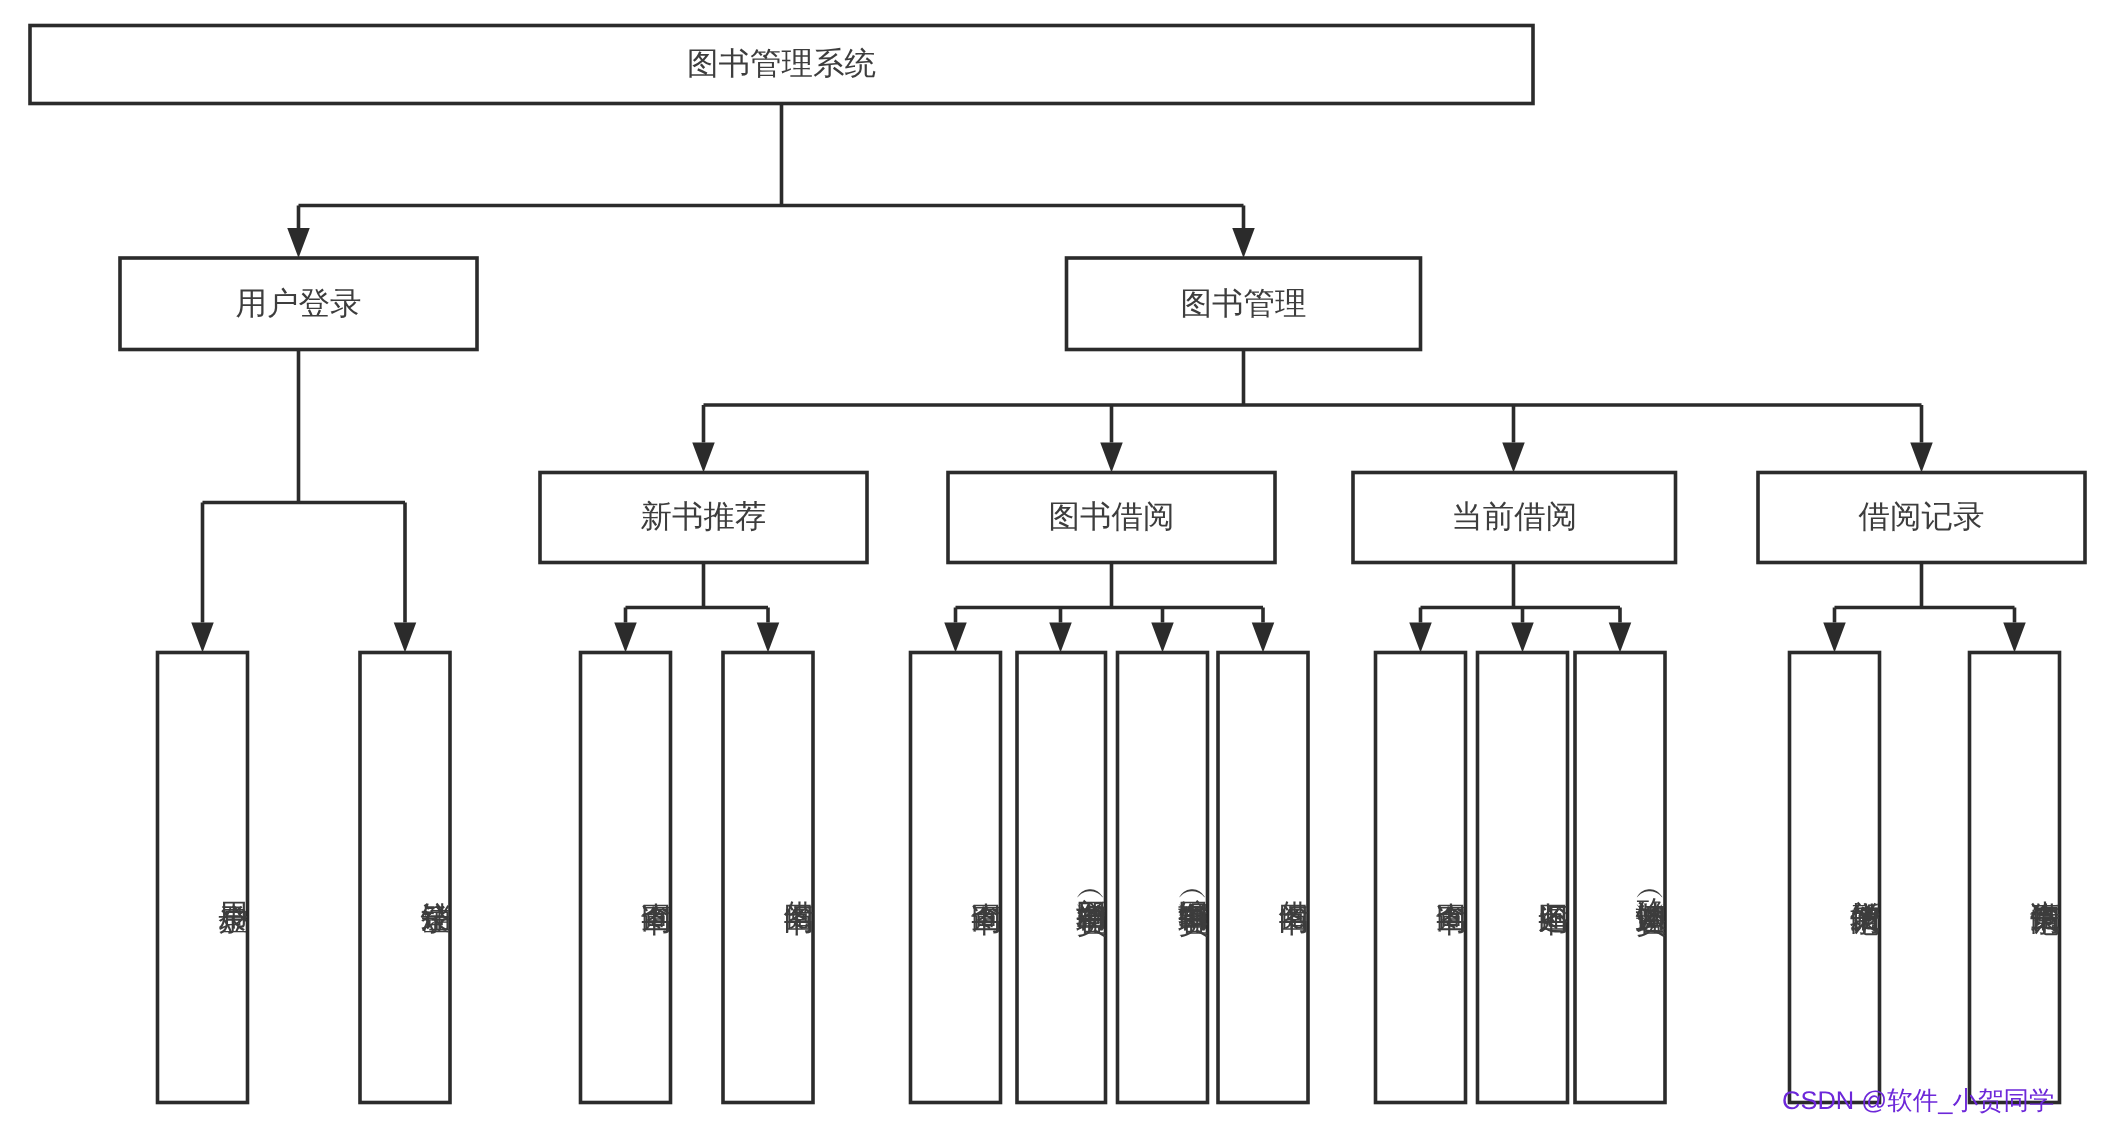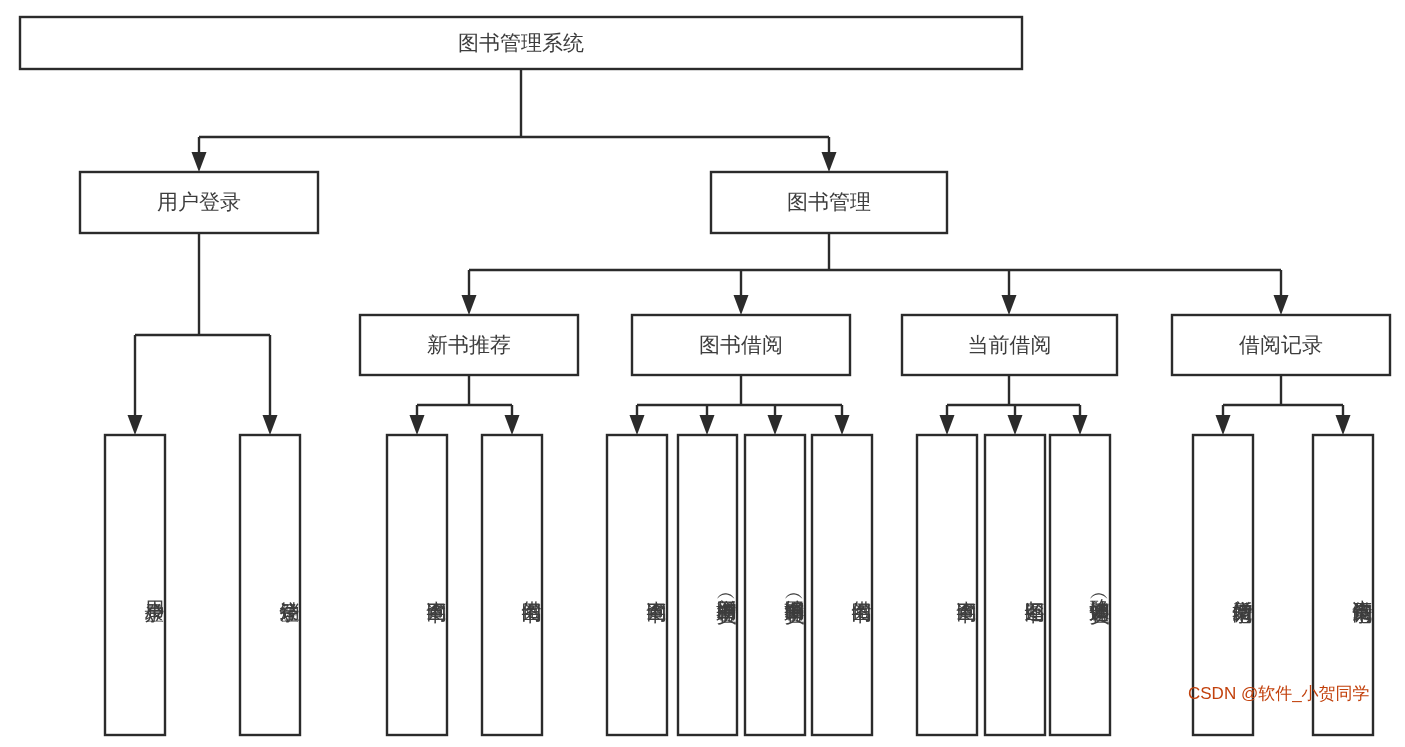--- a/index.html
+++ b/index.html
@@ -59,24 +59,24 @@
     letter-spacing: 1px;
     display: flex;
     align-items: flex-start;
     justify-content: center;
     pointer-events: none;
   }
   .watermark {
     position: absolute;
     font-family: "Liberation Sans", "DejaVu Sans", sans-serif;
     font-size: 17px;
-    color: #c2410c;
+    color: #6d28d9;
     white-space: nowrap;
     left: 1188px;
-    top: 682px;
+    top: 722px;
   }
 </style>
 </head>
 <body>
 
 <div id="diagram-root">
   <svg id="tree-svg" viewBox="0 0 1405 747">
     <g id="connector-layer">
         <line x1="521" y1="69" x2="521" y2="137" class="connector"></line>
         <line x1="199" y1="137" x2="829" y2="137" class="connector"></line>

